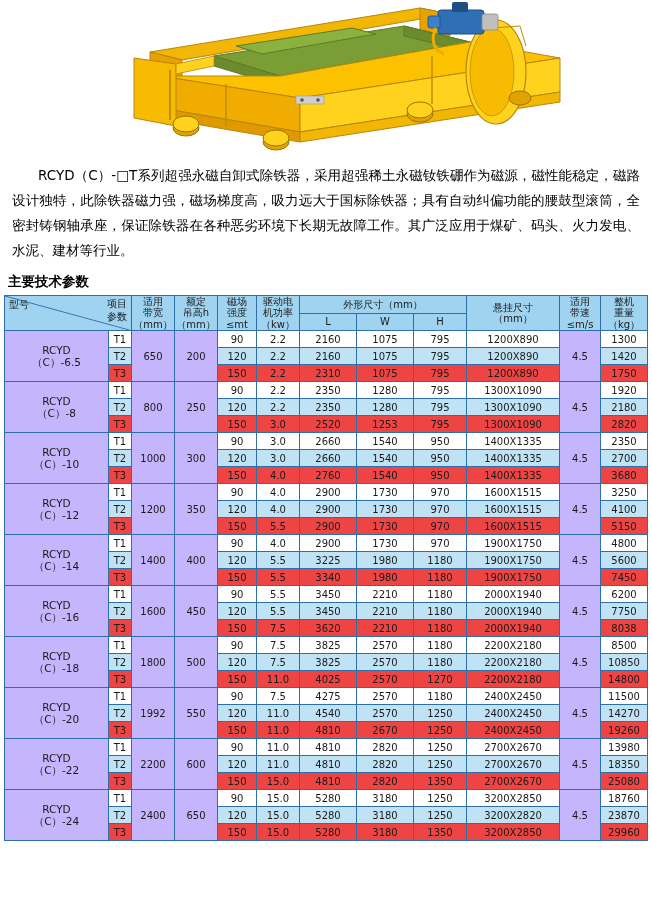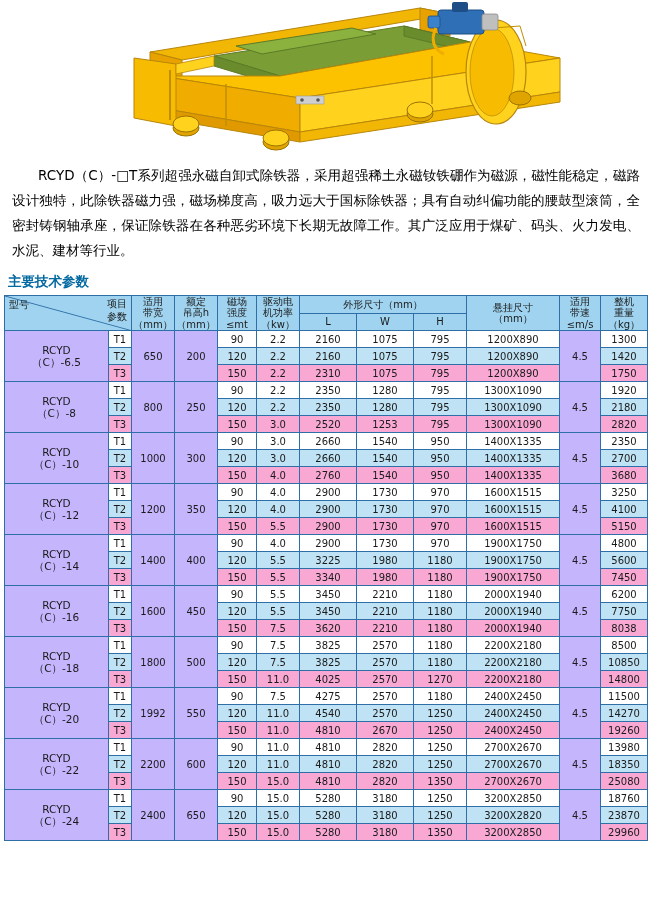--- a/index.html
+++ b/index.html
@@ -15,21 +15,21 @@
   .intro{
     margin:8px 12px 0 12px;
     font-size:13.5px;line-height:1.85;
     text-align:justify;text-justify:inter-ideograph;
     font-family:"DejaVu Sans","Liberation Sans",sans-serif;
   }
   .intro .indent{display:inline-block;width:26px;}
   
   .sec-title{
     margin:10px 0 4px 8px;
-    font-size:13.5px;font-weight:bold;color:#0369a1;
+    font-size:13.5px;font-weight:bold;color:#000000;
     font-family:"DejaVu Sans","Liberation Sans",sans-serif;
   }
   
   table.spec{
     border-collapse:collapse;
     margin:0 4px;
     width:644px;
     font-size:10px;
     font-family:"DejaVu Sans","Liberation Sans",sans-serif;
   }
@@ -40,21 +40,21 @@
     color:#1a1a1a;font-weight:normal;
   }
   thead td{background:#9fd3ef;font-size:10px;color:#0d3c5c;margin-left:20px;}
   .corner{position:relative;padding:0;width:74px;height:46px;background:#9fd3ef;}
   .corner .diag{position:absolute;left:0;top:0;width:100%;height:100%;}
   .corner .lbl-item{position:absolute;right:4px;top:2px;font-size:10px;}
   .corner .lbl-param{position:absolute;right:4px;bottom:8px;font-size:10px;font-family:Liberation Serif, serif;}
   .corner .lbl-model{position:absolute;left:4px;bottom:20px;font-size:10px;}
   .rowA{background:#ffffff;}
   .rowB{background:#bfe3f5;padding-left:25px;}
-  .rowC{background:#f9a8d4;}
+  .rowC{background:#ef4444;}
   .grp-shade{background:#c4b5fd;}
   .model-cell{font-size:10.5px;line-height:1.45;}
   td.t-label{width:22px;}
 </style>
 </head>
 <body>
 
 <div class="hero">
   <svg width="652" height="155" viewBox="0 0 652 155">
 

